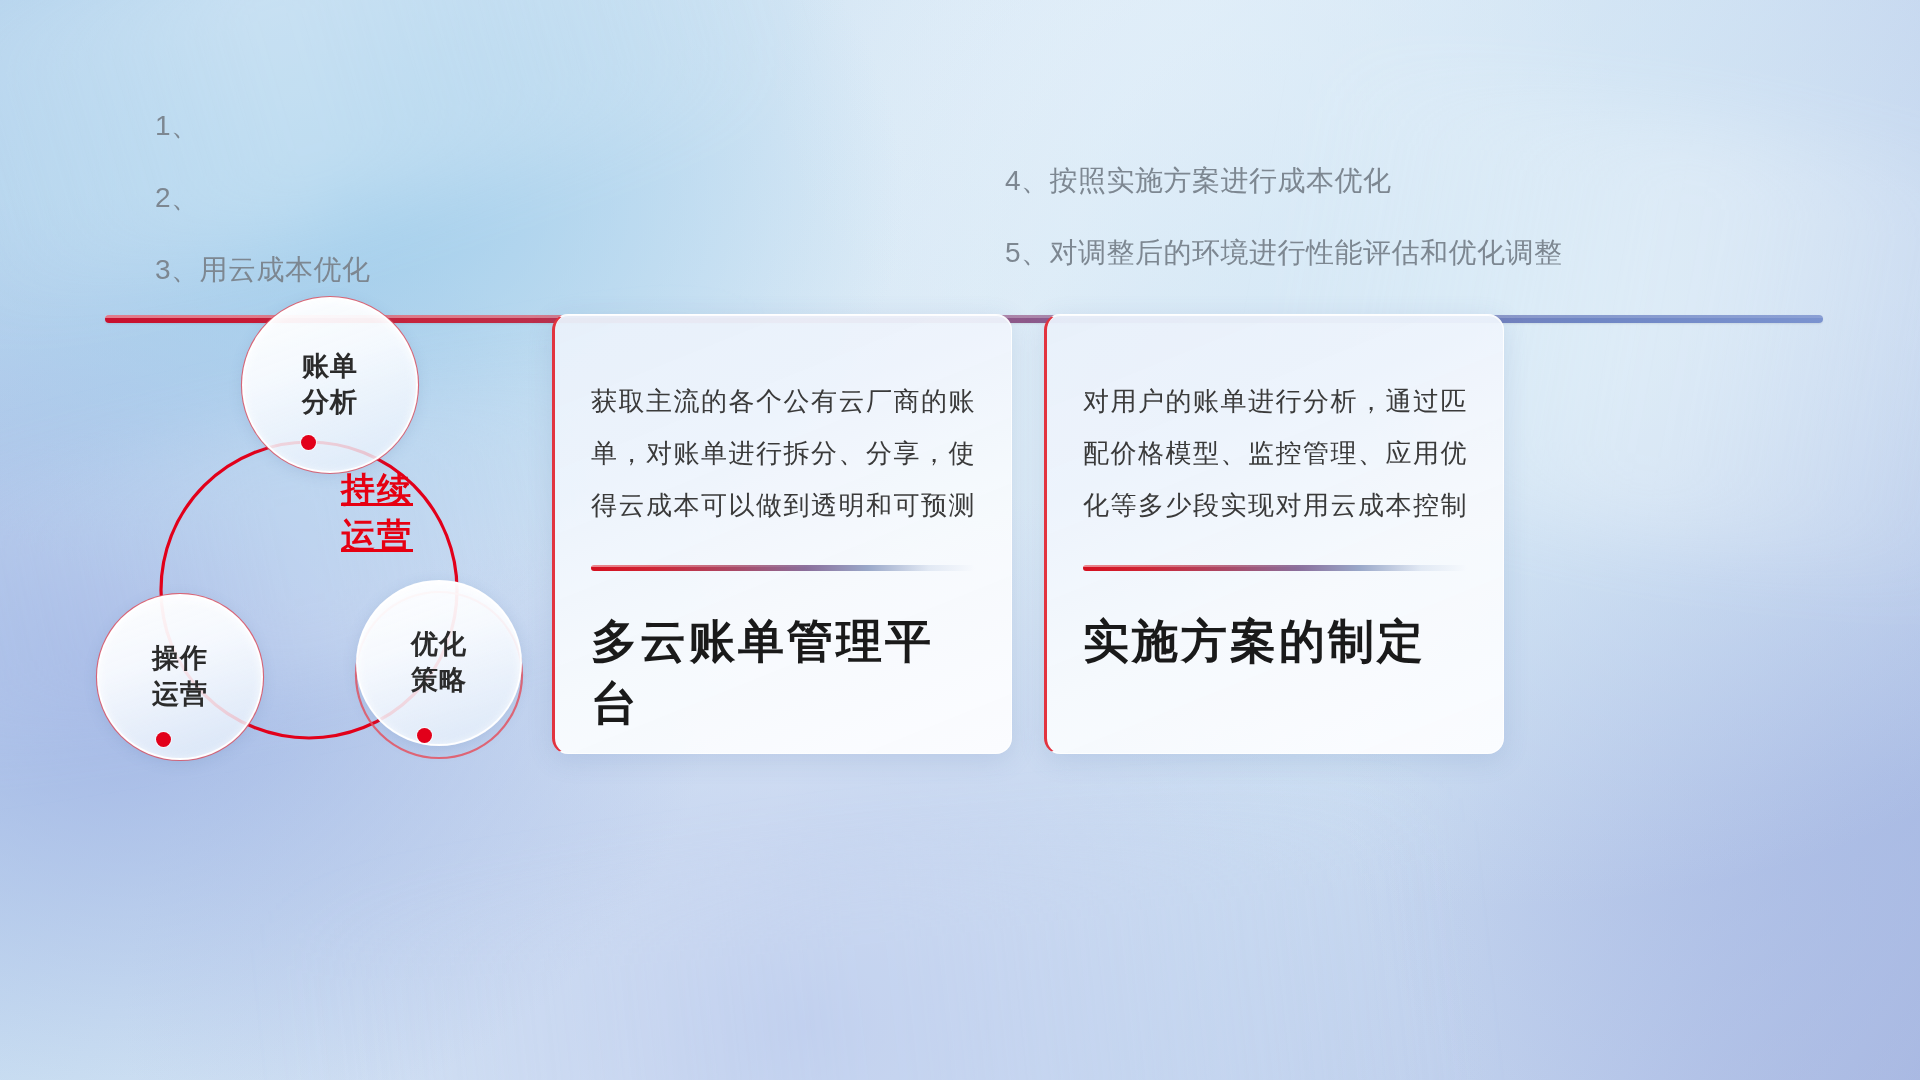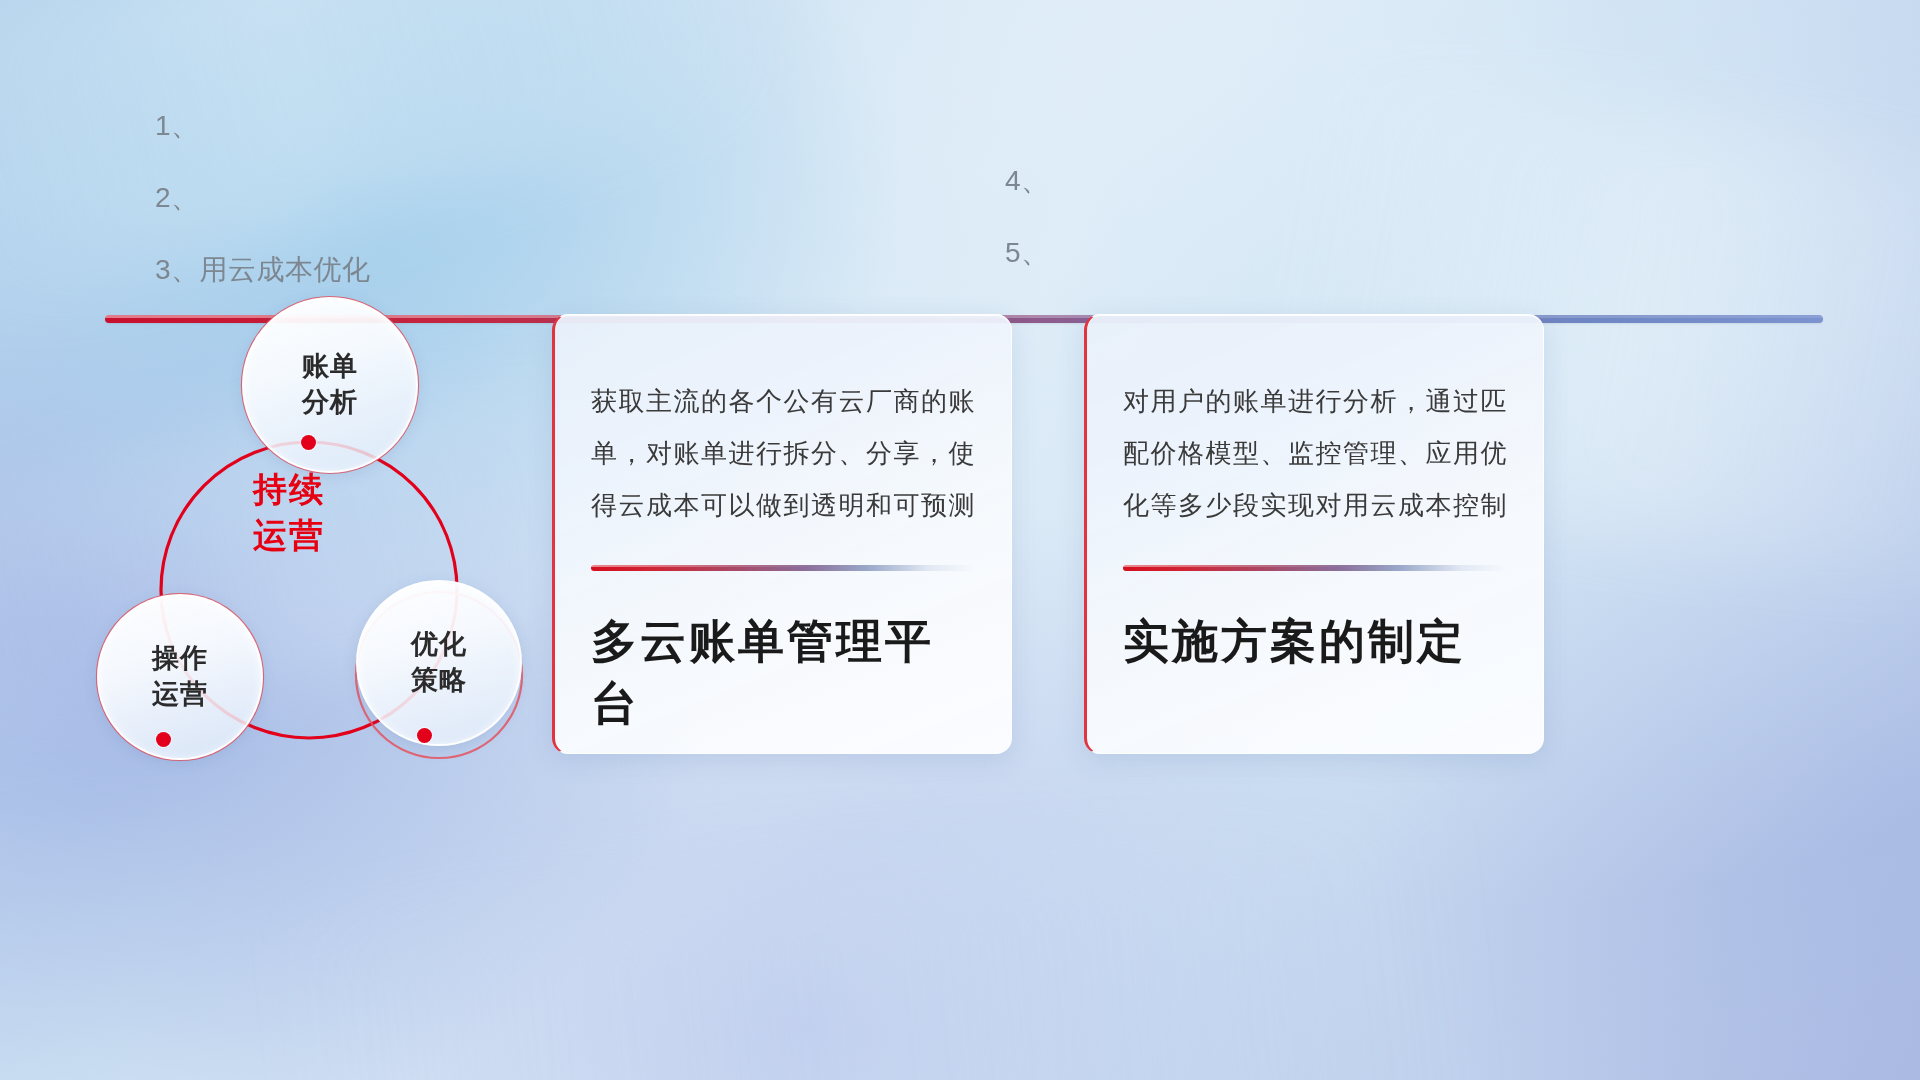--- a/index.html
+++ b/index.html
@@ -112,26 +112,27 @@
   }
   .bubble.top    { width: 176px; height: 176px; left: 147px; top: -58px; }
   .bubble.bleft  { width: 166px; height: 166px; left: 2px;   top: 239px; }
   .bubble.bright { width: 166px; height: 166px; left: 261px; top: 225px; }
 
   .center-label {
     position: absolute;
     left: 158px;
     top: 112px;
     width: 160px;
-    text-align: left;
+    text-align: right;
     color: #e60012;
     font-size: 34px;
     font-weight: 800;
     line-height: 1.35;
     letter-spacing: 2px;
+    text-decoration: underline;
   }
 
   .dot {
     position: absolute;
     width: 15px; height: 15px;
     border-radius: 50%;
     background: #e2001a;
     box-shadow: 0 0 0 1px rgba(255,255,255,.6);
   }
   .dot.d1 { left: 206px; top: 80px; }
@@ -147,21 +148,21 @@
     border-radius: 16px;
     background: linear-gradient(158deg, rgba(232,240,250,.96) 0%, rgba(238,244,252,.95) 30%, rgba(247,250,253,.96) 62%, rgba(252,253,255,.97) 100%);
     border: 1px solid rgba(255,255,255,.9);
     border-left: 3px solid #e2333f;
     box-shadow: 0 6px 26px rgba(80,110,165,.16), inset 0 1px 0 rgba(255,255,255,.85);
     padding: 60px 36px 12px 36px;
     display: flex;
     flex-direction: column;
   }
   .card.c1 { left: 552px; }
-  .card.c2 { left: 1084px; }
+  .card.c2 { left: 1044px; }
 
   .card-body {
     font-size: 26px;
     line-height: 2.0;
     color: #3a3a3a;
     letter-spacing: .6px;
     text-align: justify;
     text-align-last: justify;
     flex: 0 0 auto;
   }
@@ -208,23 +209,25 @@
     </div>
     <div class="row">
       <span class="num">3、</span>
       <span>用云成本优化</span>
     </div>
   </div>
 
   <div class="bullets right">
     <div class="row">
       <span class="num">4、</span>
+      <span>按照实施方案进行成本优化</span>
     </div>
     <div class="row">
       <span class="num">5、</span>
+      <span>对调整后的环境进行性能评估和优化调整</span>
     </div>
   </div>
 
   <div class="header-rule"></div>
 
   <div class="venn">
 
     <svg width="520" height="600" viewBox="0 0 520 600">
       <defs>
         <linearGradient id="ringGrad" x1="0.5" y1="0" x2="0.5" y2="1">

